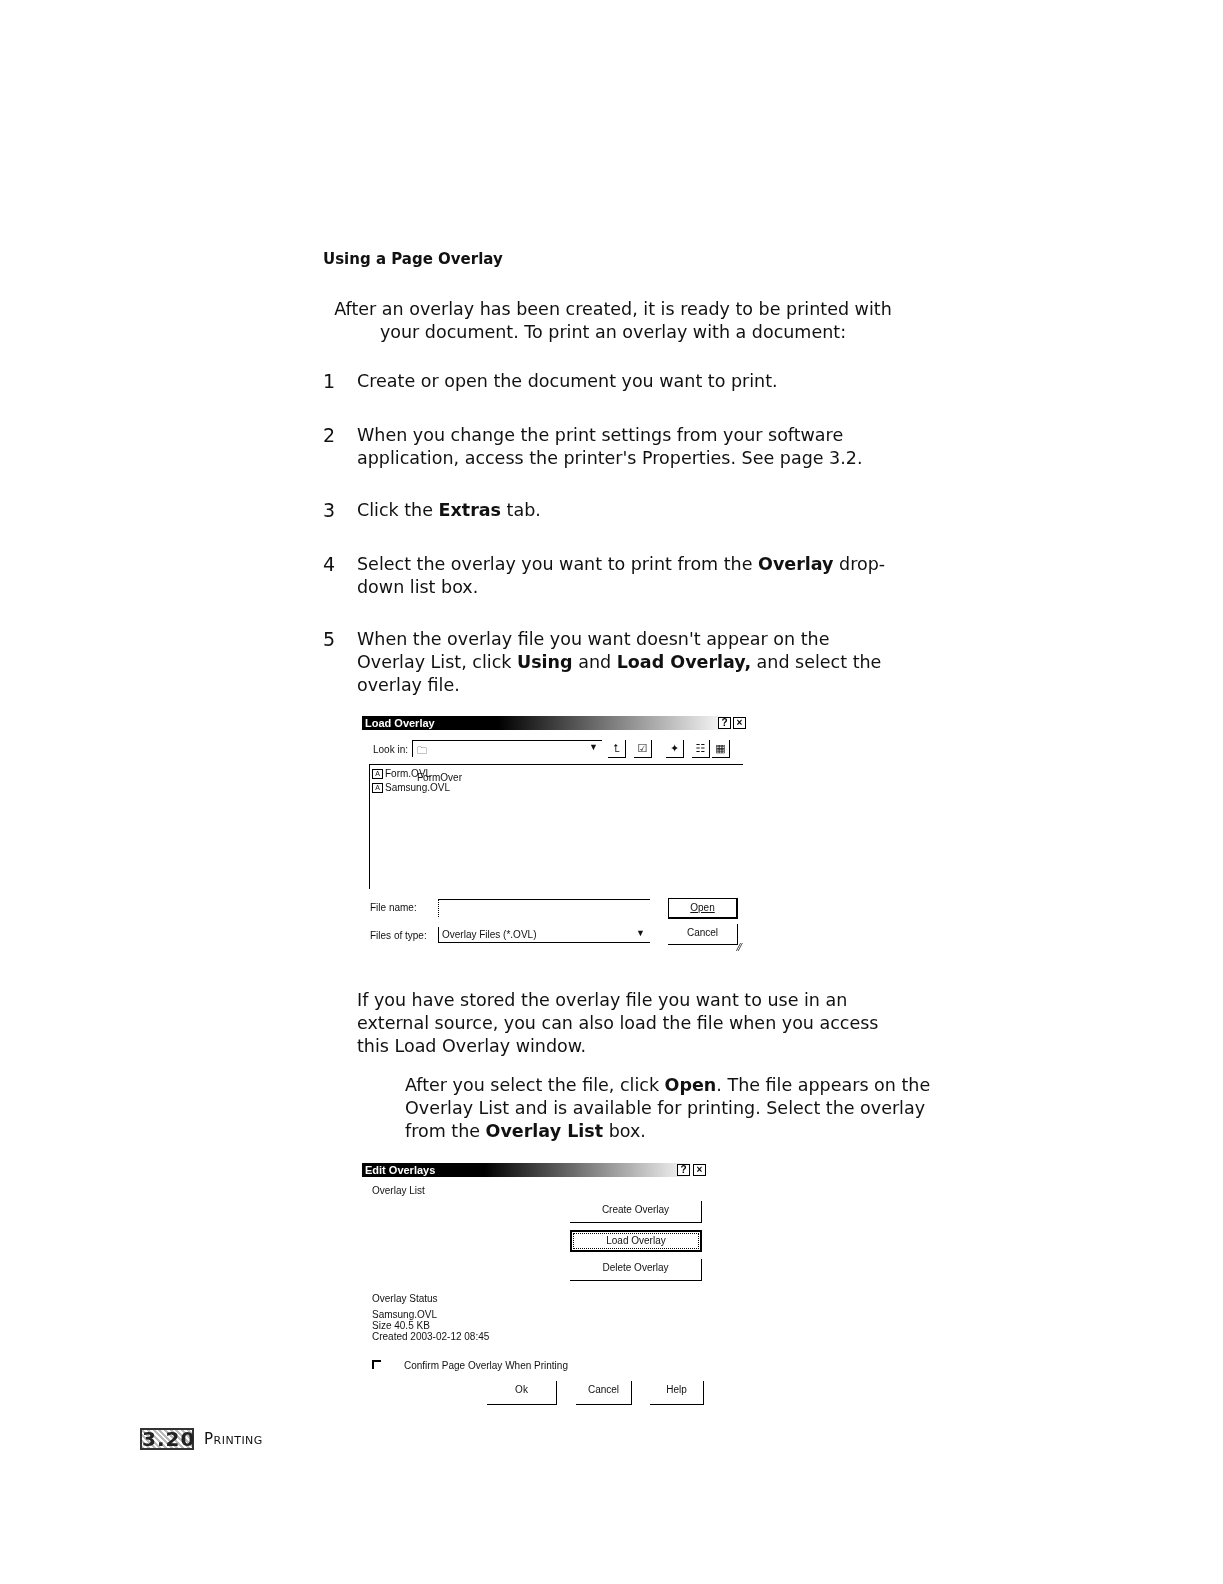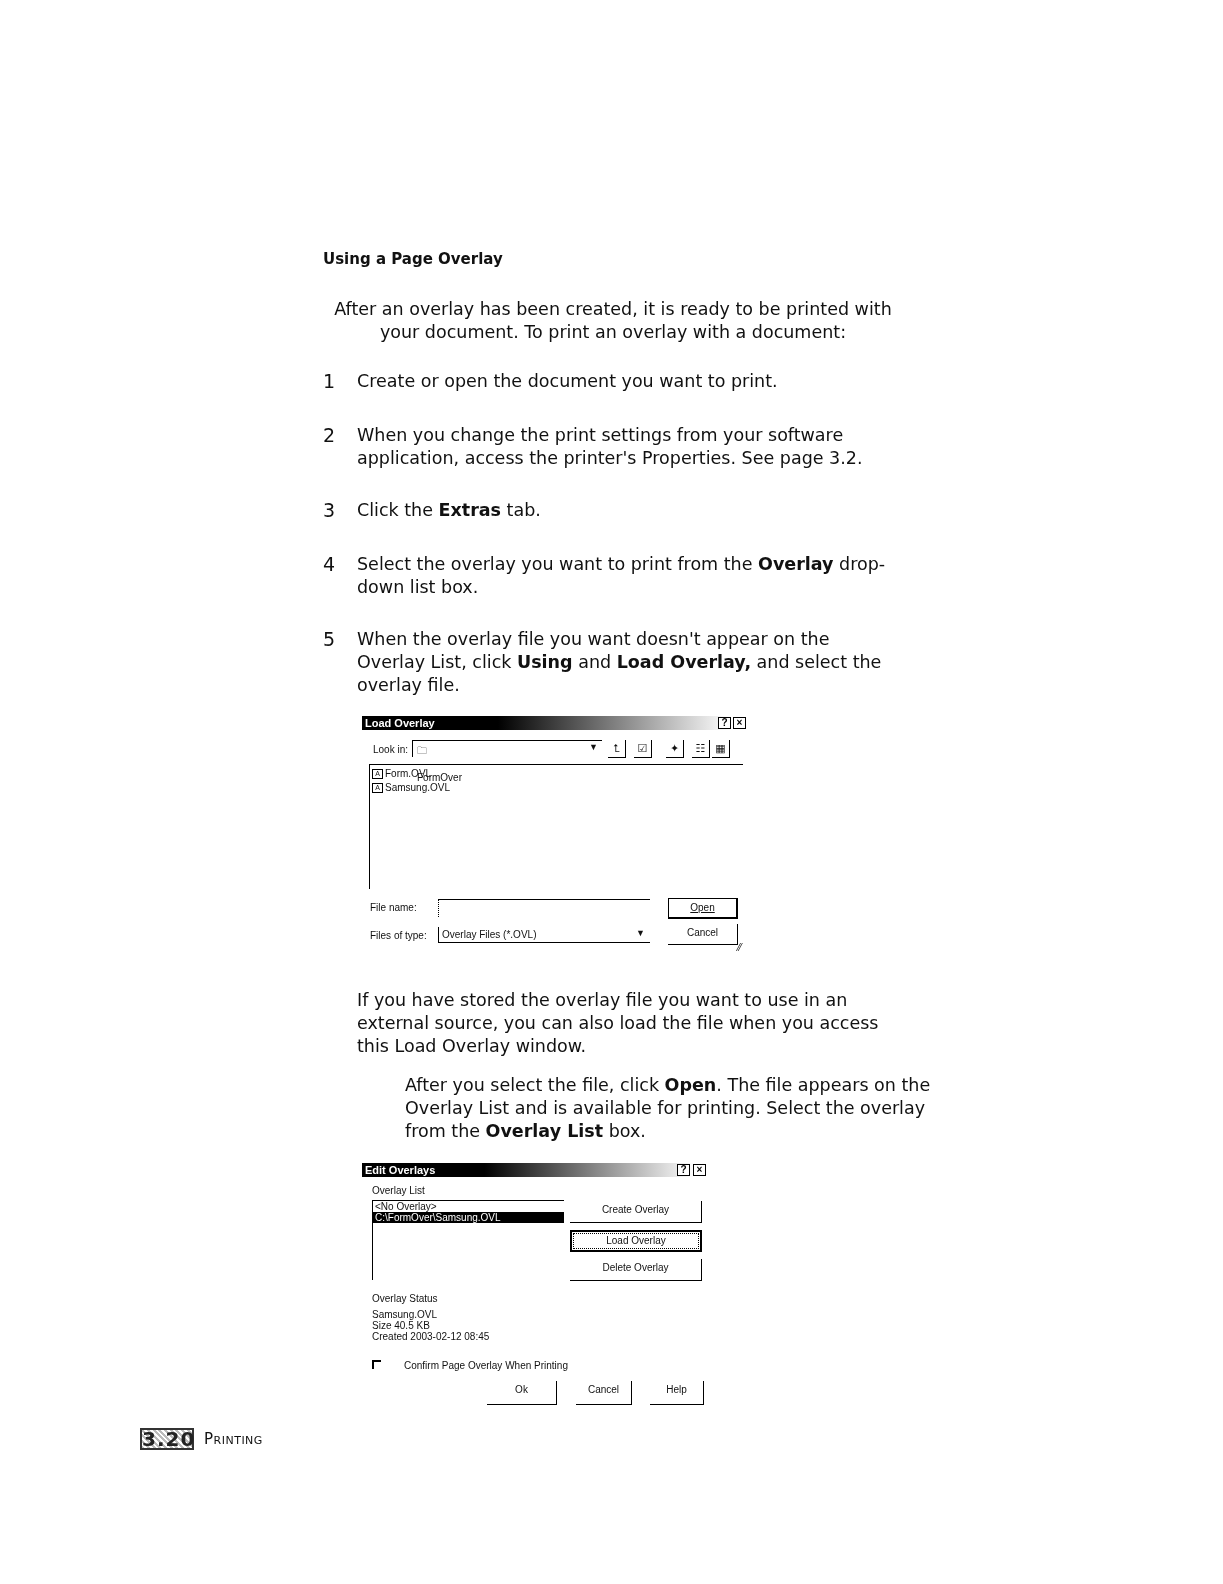--- a/index.html
+++ b/index.html
@@ -95,24 +95,20 @@
   <span>After you select the file, click </span><b>Open</b><span>. The file appears on the Overlay List and is available for printing. Select the overlay from the </span><b>Overlay List</b><span> box.</span>
 </div>
 
 <div class="dlg" style="left:362px; top:1163px; width:352px; height:250px;">
   <div class="titlebar" style="left:0; top:0; width:350px;">
     <span>Edit Overlays</span>
     <span class="tb-btn" style="left:315px;">?</span>
     <span class="tb-btn" style="left:331px;">×</span>
   </div>
   <span class="lbl" style="left:10px; top:22px;">Overlay List</span>
-  <div style="position:absolute; left:10px; top:37px; width:192px; height:80px; border-left:1px solid #000; border-top:1px solid #000;">
-    <div class="listrow">&lt;No Overlay&gt;</div>
-    <div class="listrow sel">C:\FormOver\Samsung.OVL</div>
-  </div>
   <div class="btn" style="left:208px; top:38px; width:132px; height:22px;">Create Overlay</div>
   <div class="btn" style="left:208px; top:67px; width:132px; height:22px; border:2px solid #000; outline:1px dotted #000; outline-offset:-4px;">Load Overlay</div>
   <div class="btn" style="left:208px; top:96px; width:132px; height:22px;">Delete Overlay</div>
   <span class="lbl" style="left:10px; top:130px;">Overlay Status</span>
   <div style="position:absolute; left:10px; top:146px; line-height:11px;">
     <div>Samsung.OVL</div>
     <div>Size 40.5 KB</div>
     <div>Created 2003-02-12 08:45</div>
   </div>
   <span style="position:absolute; left:10px; top:197px; width:9px; height:9px; border-left:2px solid #000; border-top:2px solid #000;"></span>

